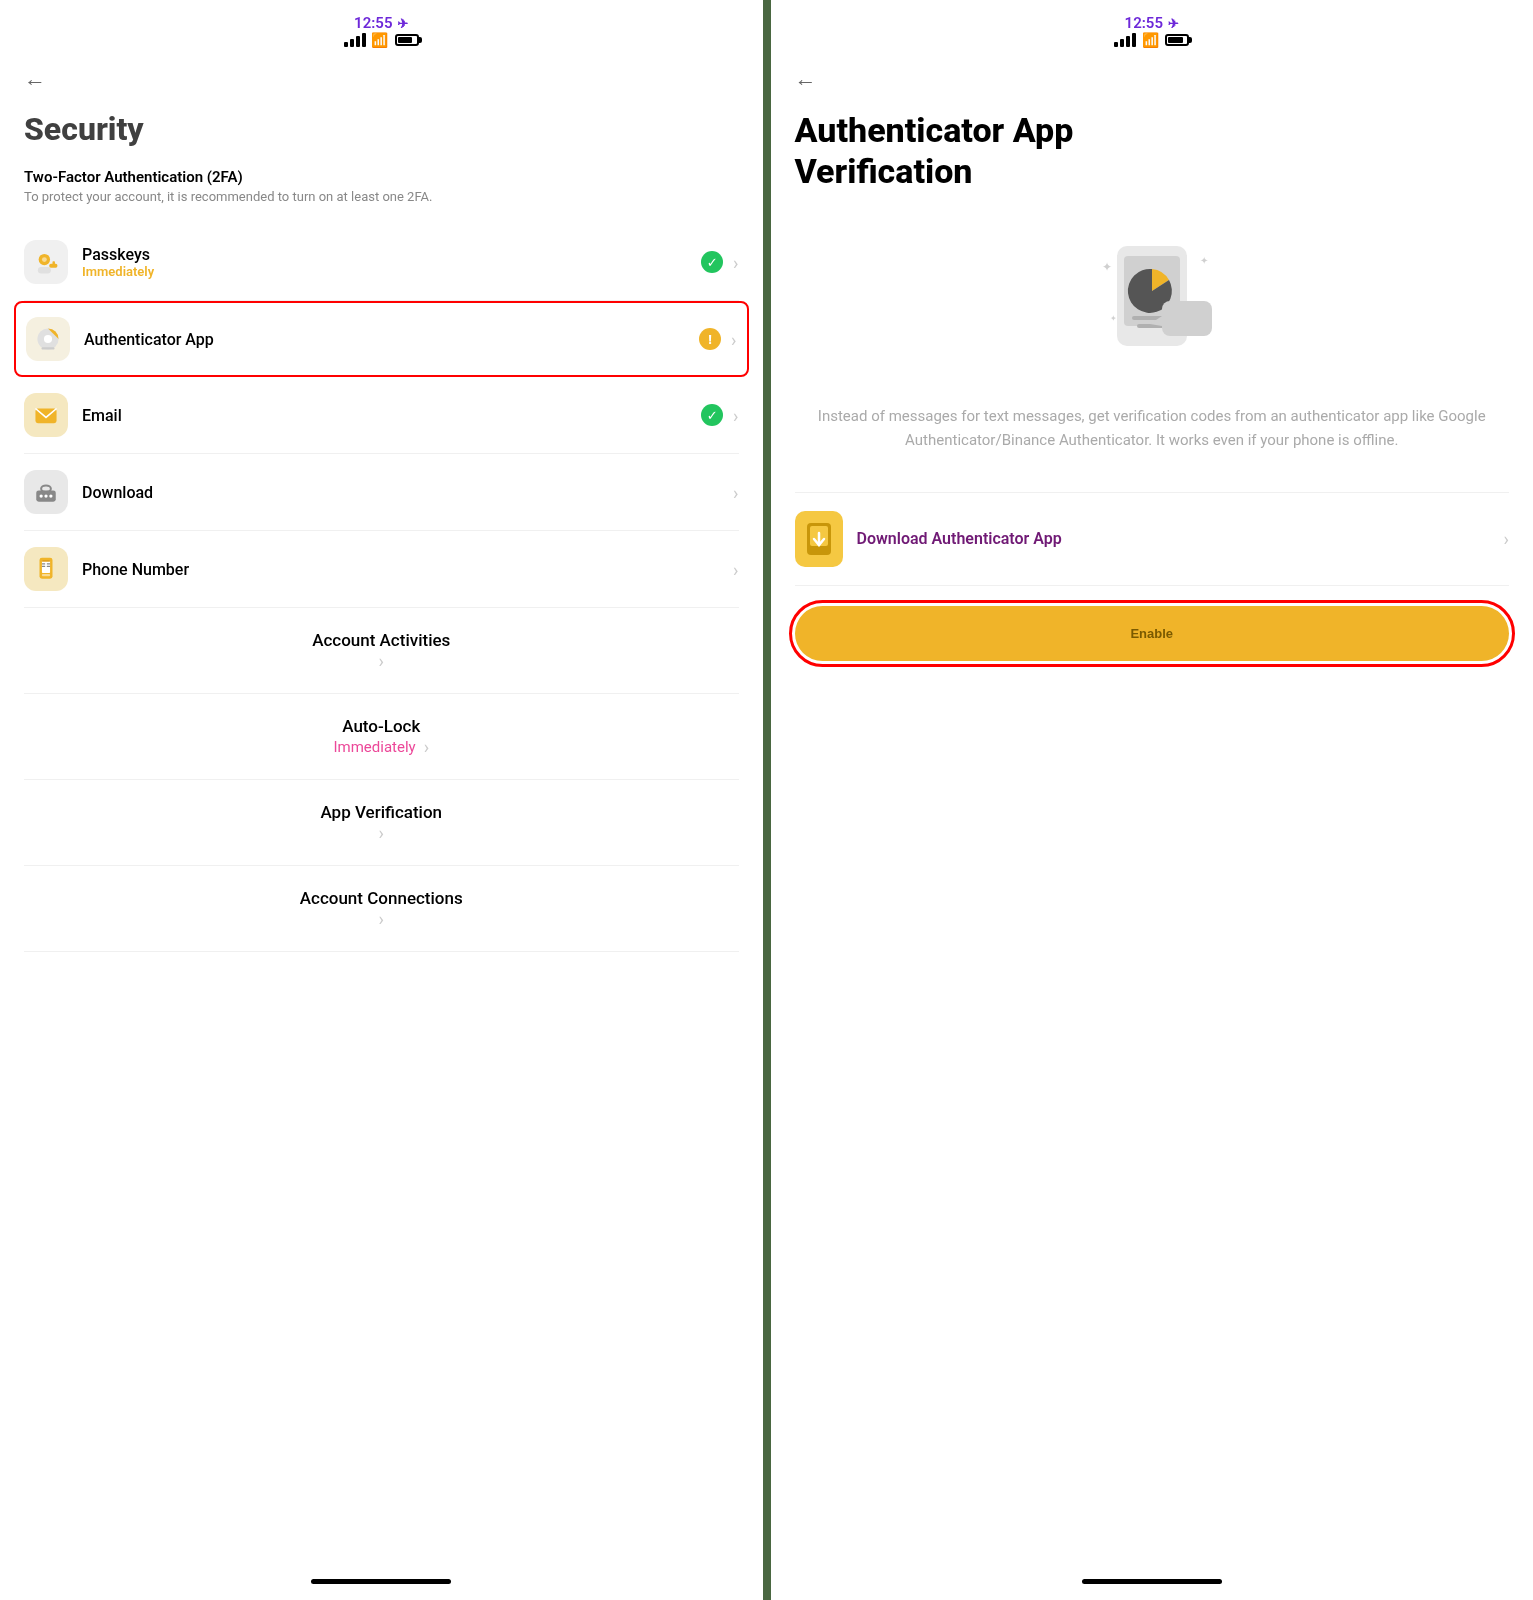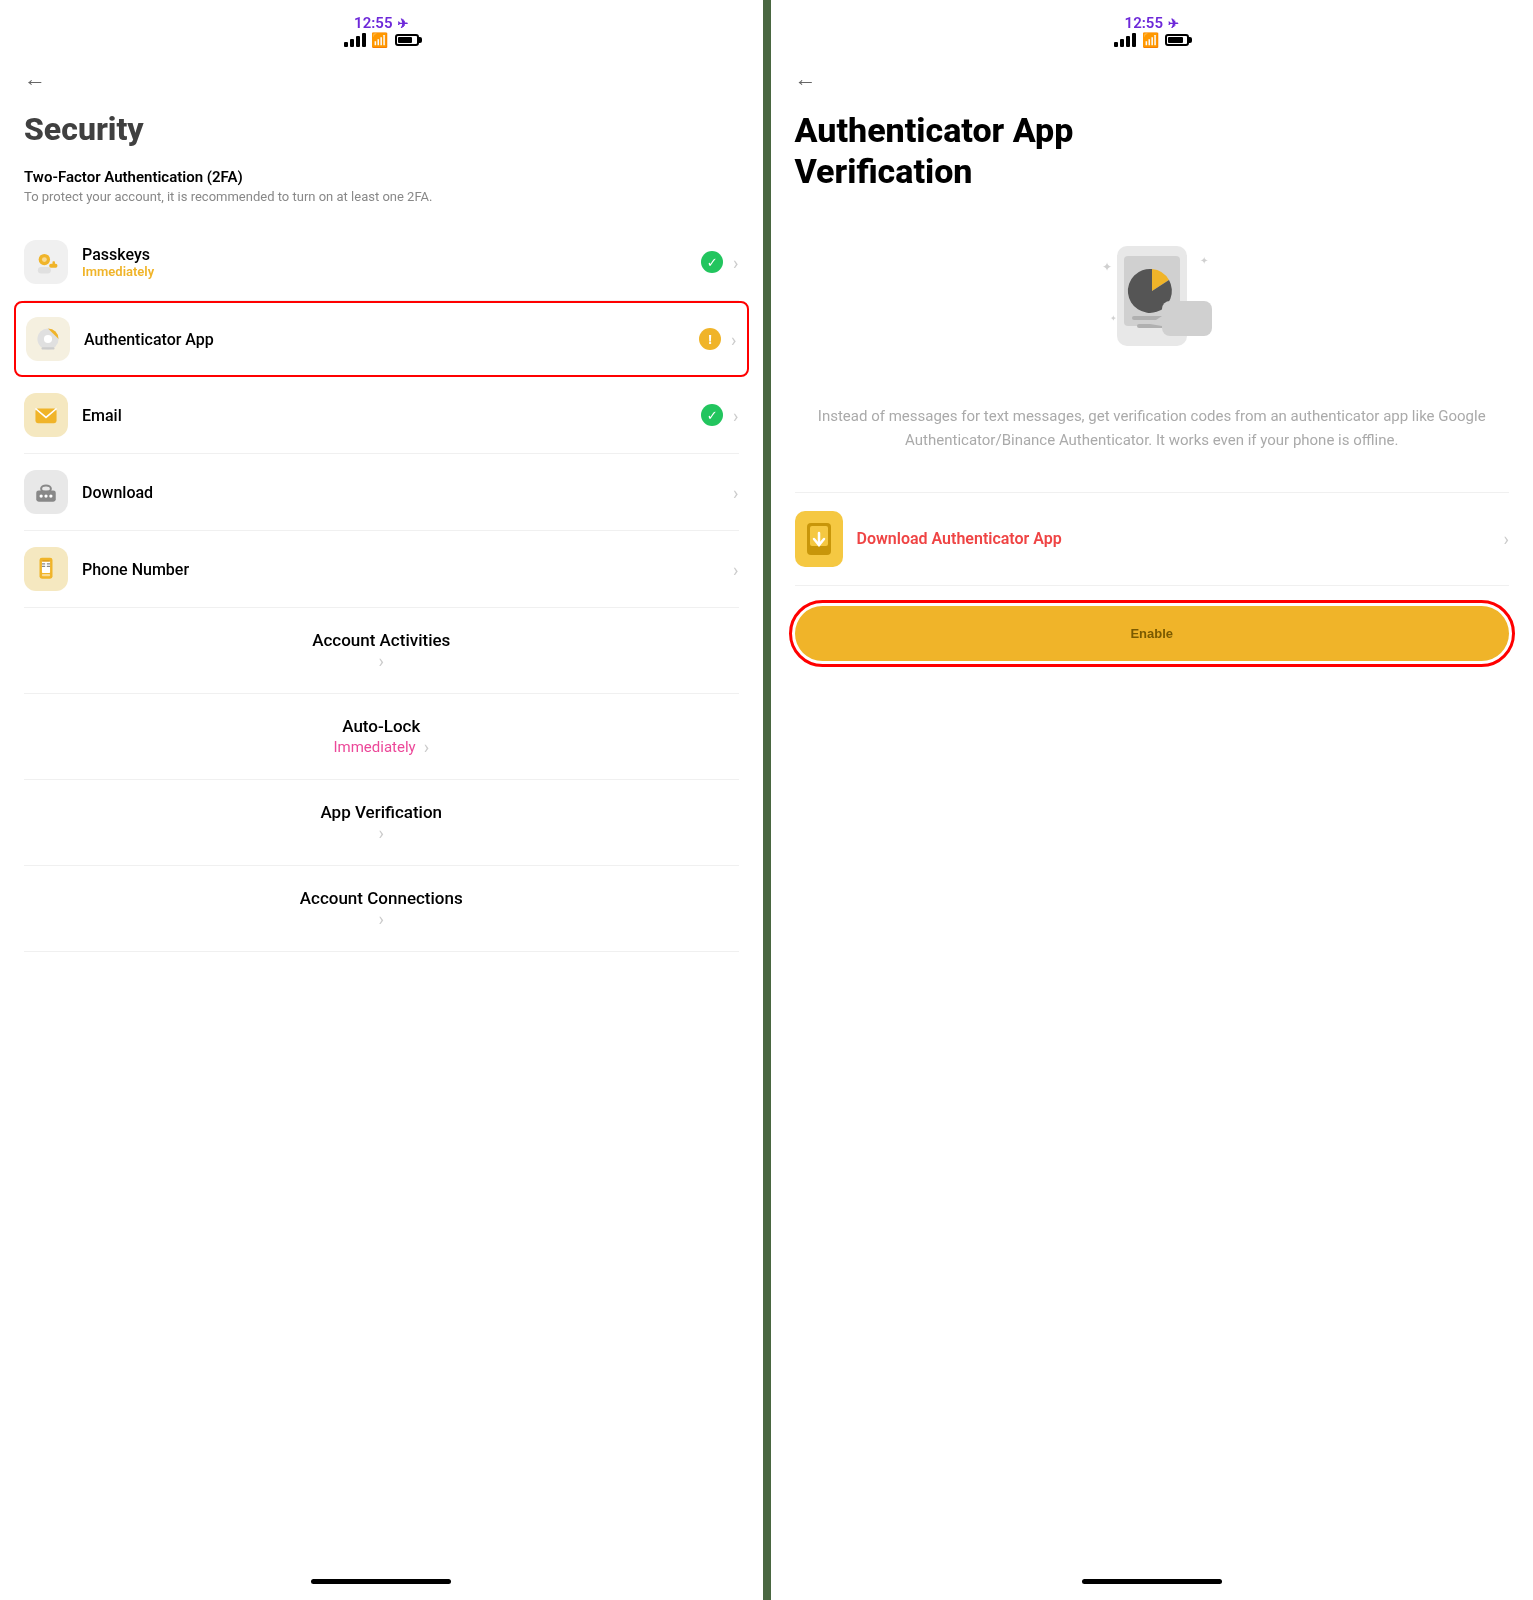--- a/index.html
+++ b/index.html
@@ -461,21 +461,21 @@
     <div class="download-row">
       <div class="download-icon">
         <svg width="28" height="36" viewBox="0 0 28 36">
           <rect x="2" y="2" width="24" height="32" rx="4" fill="#c8960a"></rect>
           <rect x="5" y="5" width="18" height="20" rx="2" fill="#f5c842"></rect>
           <path d="M9 18 L14 24 L19 18" stroke="white" stroke-width="2.5" fill="none" stroke-linecap="round"></path>
           <line x1="14" y1="12" x2="14" y2="24" stroke="white" stroke-width="2.5" stroke-linecap="round"></line>
           <rect x="5" y="27" width="18" height="3" rx="1" fill="#c8960a"></rect>
         </svg>
       </div>
-      <span style="font-size:16px;font-weight:600;color:#ef4444;">Download Authenticator App</span>
+      <span style="font-size:16px;font-weight:600;color:#701a75;">Download Authenticator App</span>
       <div style="margin-left:auto;" class="chevron">›</div>
     </div>
 
     
     <button class="enable-btn">Enable</button>
   </div>
 
   <div class="home-indicator"></div>
 </div>
 

